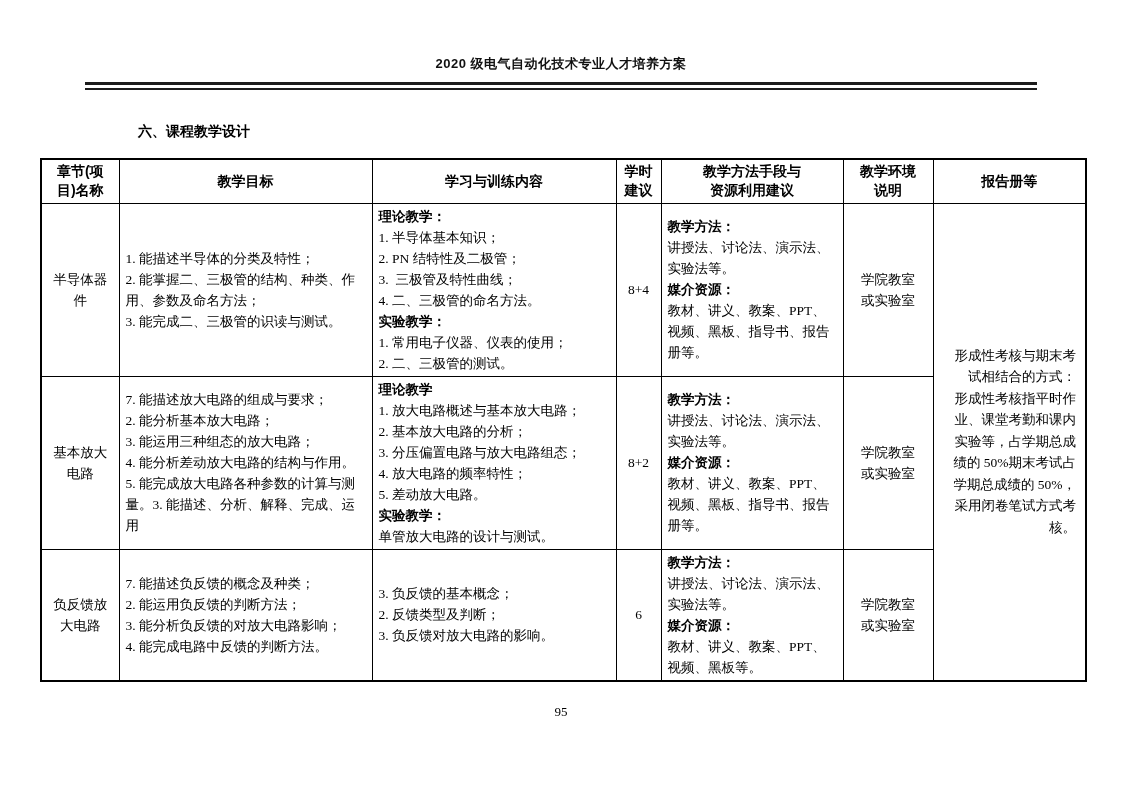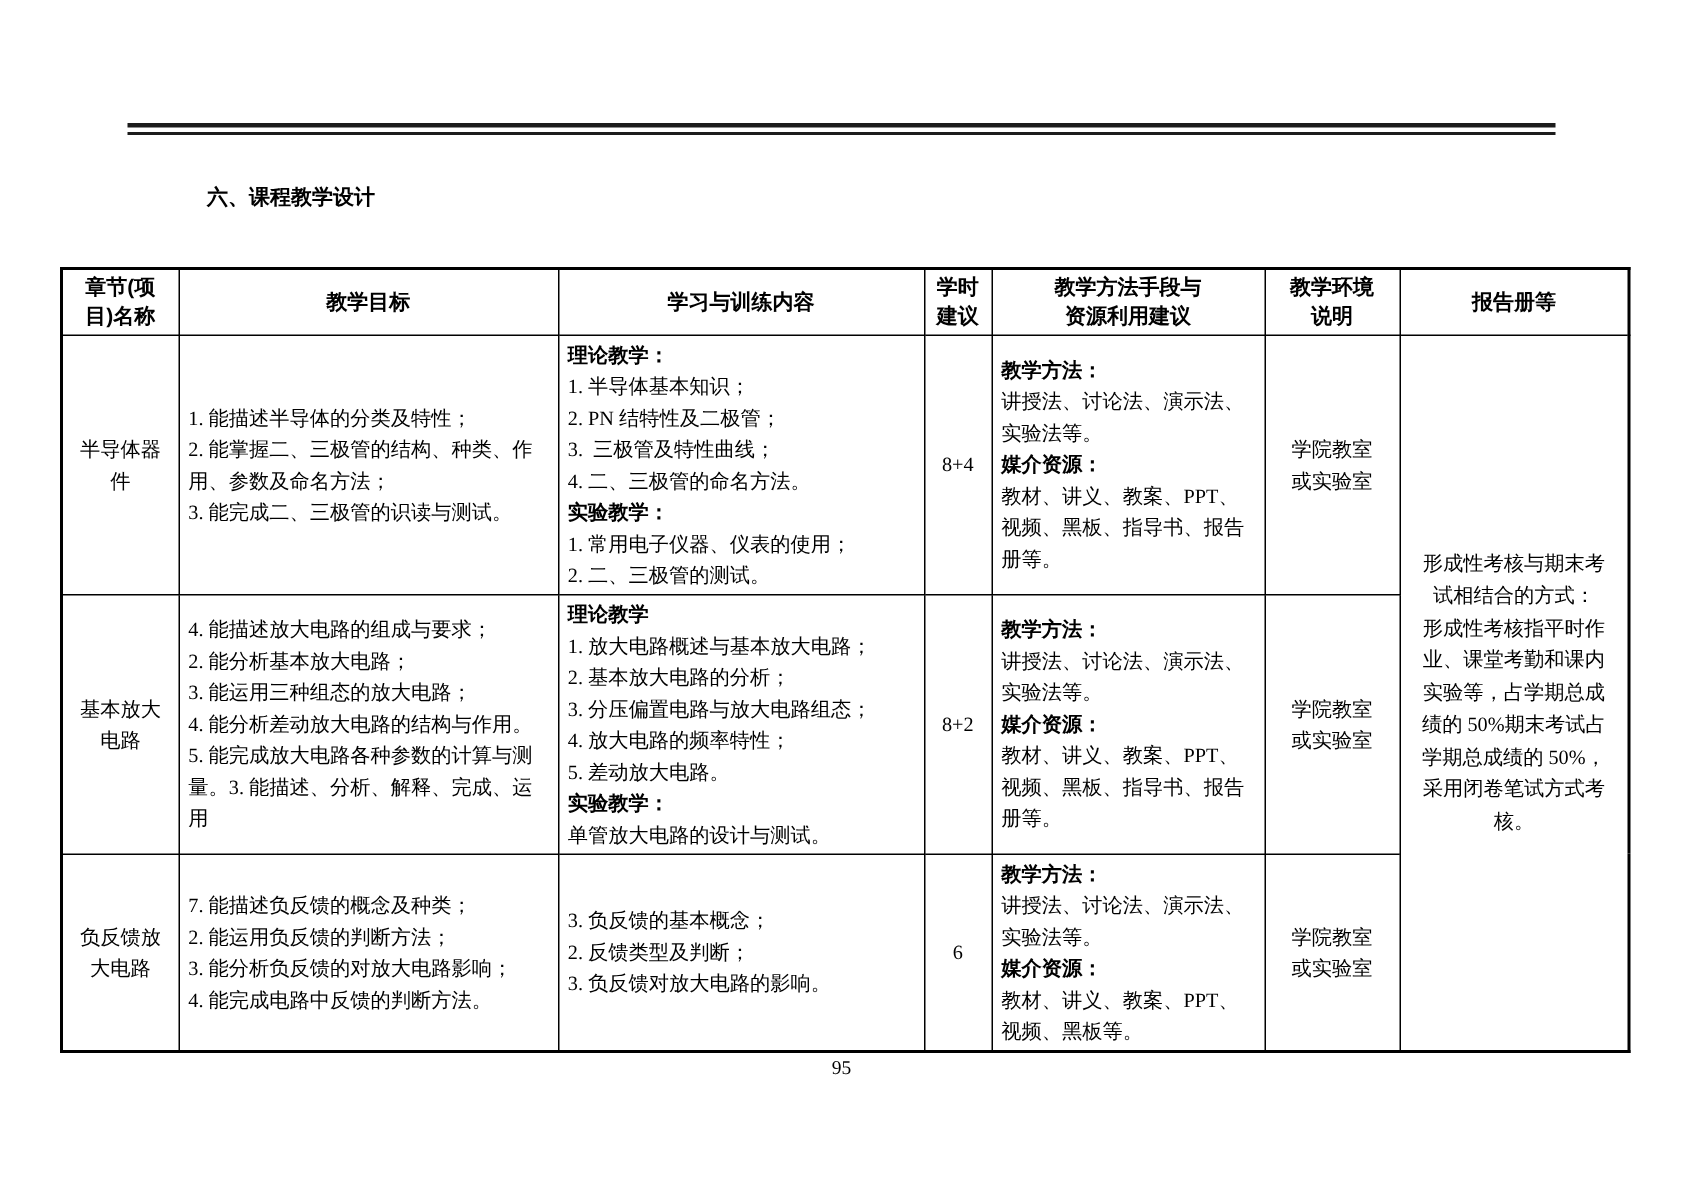--- a/index.html
+++ b/index.html
@@ -16,50 +16,51 @@
     position:absolute; top:82px; left:85px; width:952px; height:3px;
     border-top:3px solid #1c1c1c; border-bottom:2px solid #1c1c1c;
   }
   .section-title {
     position:absolute; top:123px; left:138px;
     font-family:"Liberation Sans", sans-serif; font-weight:bold; font-size:14px;
   }
   table.course-table {
     position:absolute; top:158px; left:40px; width:1045px;
     border-collapse:collapse; table-layout:fixed;
-    font-size:13.5px; color:#000;margin-top:20px;
+    font-size:13.5px; color:#000;
   }
   table.course-table, table.course-table th, table.course-table td { border:1px solid #000; }
   table.course-table { border-width:2px; }
   th, td { vertical-align:middle; padding:2px 6px; overflow:hidden; }
   thead th {
     font-family:"Liberation Sans", sans-serif; font-weight:bold; font-size:14px;
     line-height:19px; text-align:center; padding:2px 2px; white-space:pre-line;
   }
   tr.hdr { height:44px; }
   tr.r1 { height:168px; }
   tr.r2 { height:167px; }
   tr.r3 { height:123px; }
   td.center { text-align:center; }
   td.prewrap { white-space:pre-line; line-height:21px; }
   .line { line-height:21px; white-space:pre-wrap; }
   .b { font-weight:bold; }
   td.assessment {
-    line-height:21.5px; padding:4px 9px; white-space:pre-line; text-align:center;
+    line-height:21.5px; padding:4px 9px; white-space:pre-line; text-align:right;
   }
   .page-number {
     position:absolute; top:704px; left:0; width:100%; text-align:center;
     font-size:13px;
   }
 </style>
 </head>
 <body>
 
 <div class="page">
 
+  <div class="doc-header">2020 级电气自动化技术专业人才培养方案</div>
   <div class="double-rule"></div>
   <div class="section-title">六、课程教学设计</div>
 
   <table class="course-table">
     <colgroup>
       <col style="width:78px">
         <col style="width:253px">
         <col style="width:244px">
       <col style="width:45px">
         <col style="width:182px">
@@ -109,21 +110,21 @@
         </td>
         <td class="center prewrap">学院教室
 或实验室</td>
         <td class="assessment" rowspan="3">形成性考核与期末考试相结合的方式：
 形成性考核指平时作业、课堂考勤和课内实验等，占学期总成绩的 50%期末考试占学期总成绩的 50%，采用闭卷笔试方式考核。</td>
       </tr>
       <tr class="r2">
         <td class="center prewrap">基本放大
 电路</td>
         <td>
-          <div class="line">4. 能描述放大电路的组成与要求；</div>
+          <div class="line">7. 能描述放大电路的组成与要求；</div>
           <div class="line">2. 能分析基本放大电路；</div>
           <div class="line">3. 能运用三种组态的放大电路；</div>
           <div class="line">4. 能分析差动放大电路的结构与作用。</div>
           <div class="line">5. 能完成放大电路各种参数的计算与测量。3. 能描述、分析、解释、完成、运用</div>
         </td>
         <td>
           <div class="line b">理论教学</div>
           <div class="line">1. 放大电路概述与基本放大电路；</div>
           <div class="line">2. 基本放大电路的分析；</div>
           <div class="line">3. 分压偏置电路与放大电路组态；</div>

